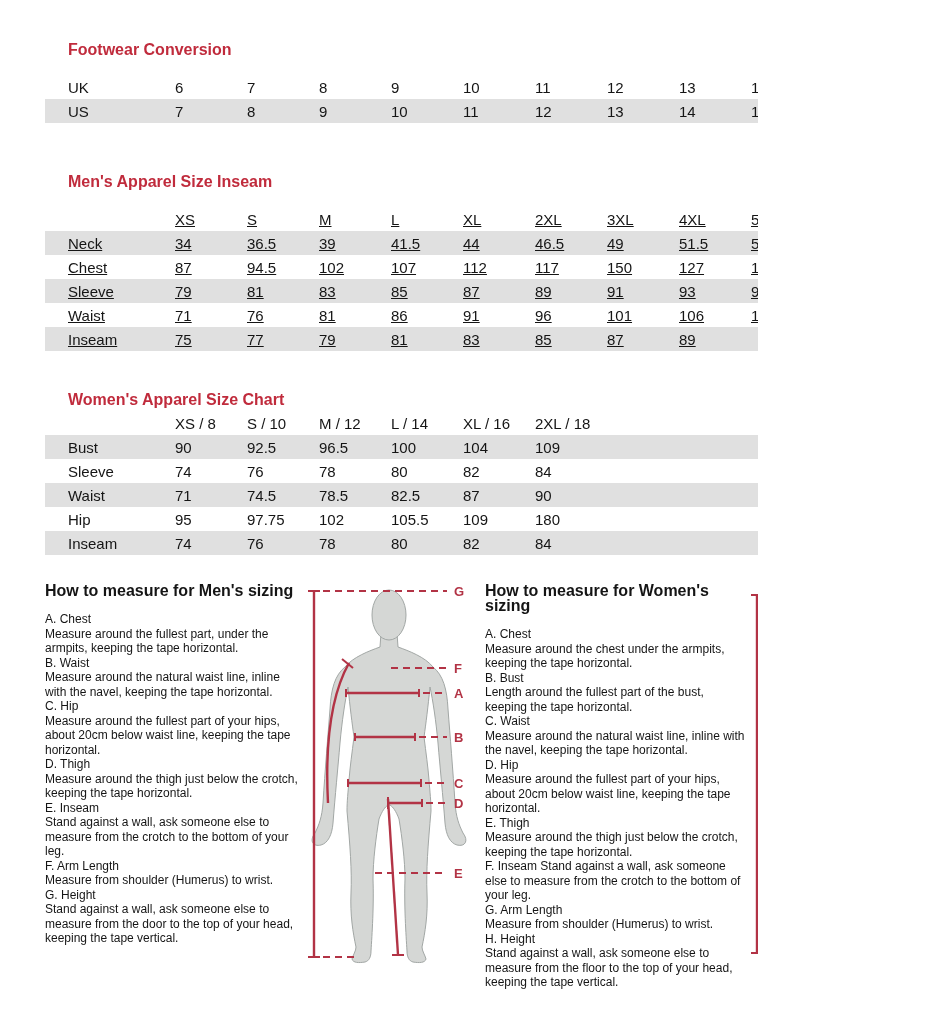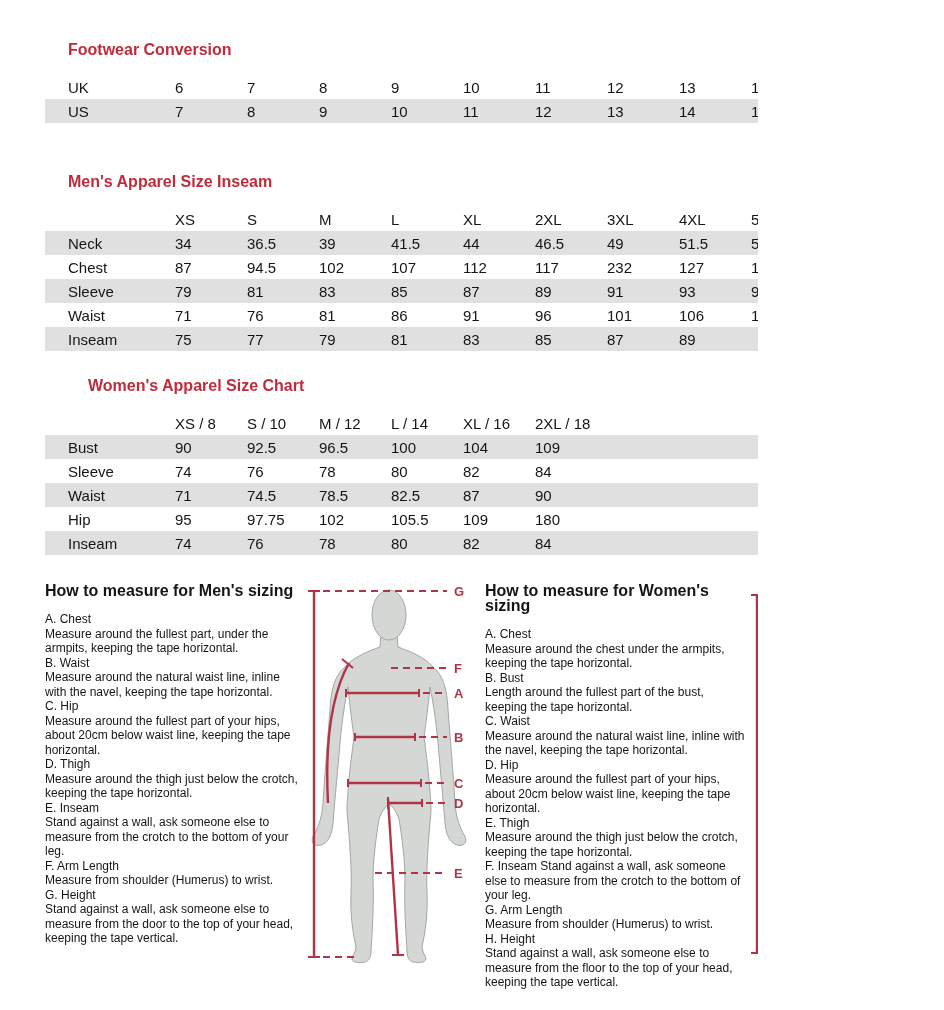--- a/index.html
+++ b/index.html
@@ -2,25 +2,25 @@
 <html><head>
 <meta charset="utf-8">
 <style>
   html,body{margin:0;padding:0;background:#ffffff;}
   body{width:944px;height:1010px;font-family:"Liberation Sans",sans-serif;color:#151515;}
   .page{position:relative;width:758px;height:1010px;background:#ffffff;overflow:hidden;}
 
   .section-title{position:absolute;left:68px;margin:0;font-size:16px;font-weight:bold;color:#C02B3C;}
   #title-footwear{top:41px;}
   #title-mens{top:173px;}
-  #title-womens{top:377px;margin-left:20px;}
+  #title-womens{top:391px;}
 
   table.size-table{position:absolute;left:45px;border-collapse:collapse;table-layout:fixed;width:860px;}
   #table-footwear{top:75px;}
-  #table-mens{top:207px;}
+  #table-mens{top:207px;text-decoration:underline;}
   #table-womens{top:411px;}
   .size-table td{height:24px;padding:0;font-size:15px;vertical-align:middle;white-space:nowrap;overflow:hidden;}
   .size-table td.lbl{padding-left:23px;}
   .size-table tr.gray{background:#E0E0E0;}
 
   .measure-row{position:absolute;left:45px;top:575px;width:884px;display:flex;align-items:flex-start;}
   .m-text{padding-top:8px;font-size:12px;line-height:14.5px;}
   .m-text.men{width:256px;}
   .m-text.women{width:264px;margin-left:6px;}
   .m-title{font-size:16px;font-weight:bold;margin-bottom:14px;line-height:15px;}
@@ -128,21 +128,21 @@
           <td></td>
         </tr>
         <tr>
           <td class="lbl">Chest</td>
           <td>87</td>
           <td>94.5</td>
           <td>102</td>
           <td>107</td>
           <td>112</td>
           <td>117</td>
-          <td>232</td>
+          <td>150</td>
           <td>127</td>
           <td>132</td>
           <td>137</td>
           <td></td>
         </tr>
         <tr class="gray">
           <td class="lbl">Sleeve</td>
           <td>79</td>
           <td>81</td>
           <td>83</td>

